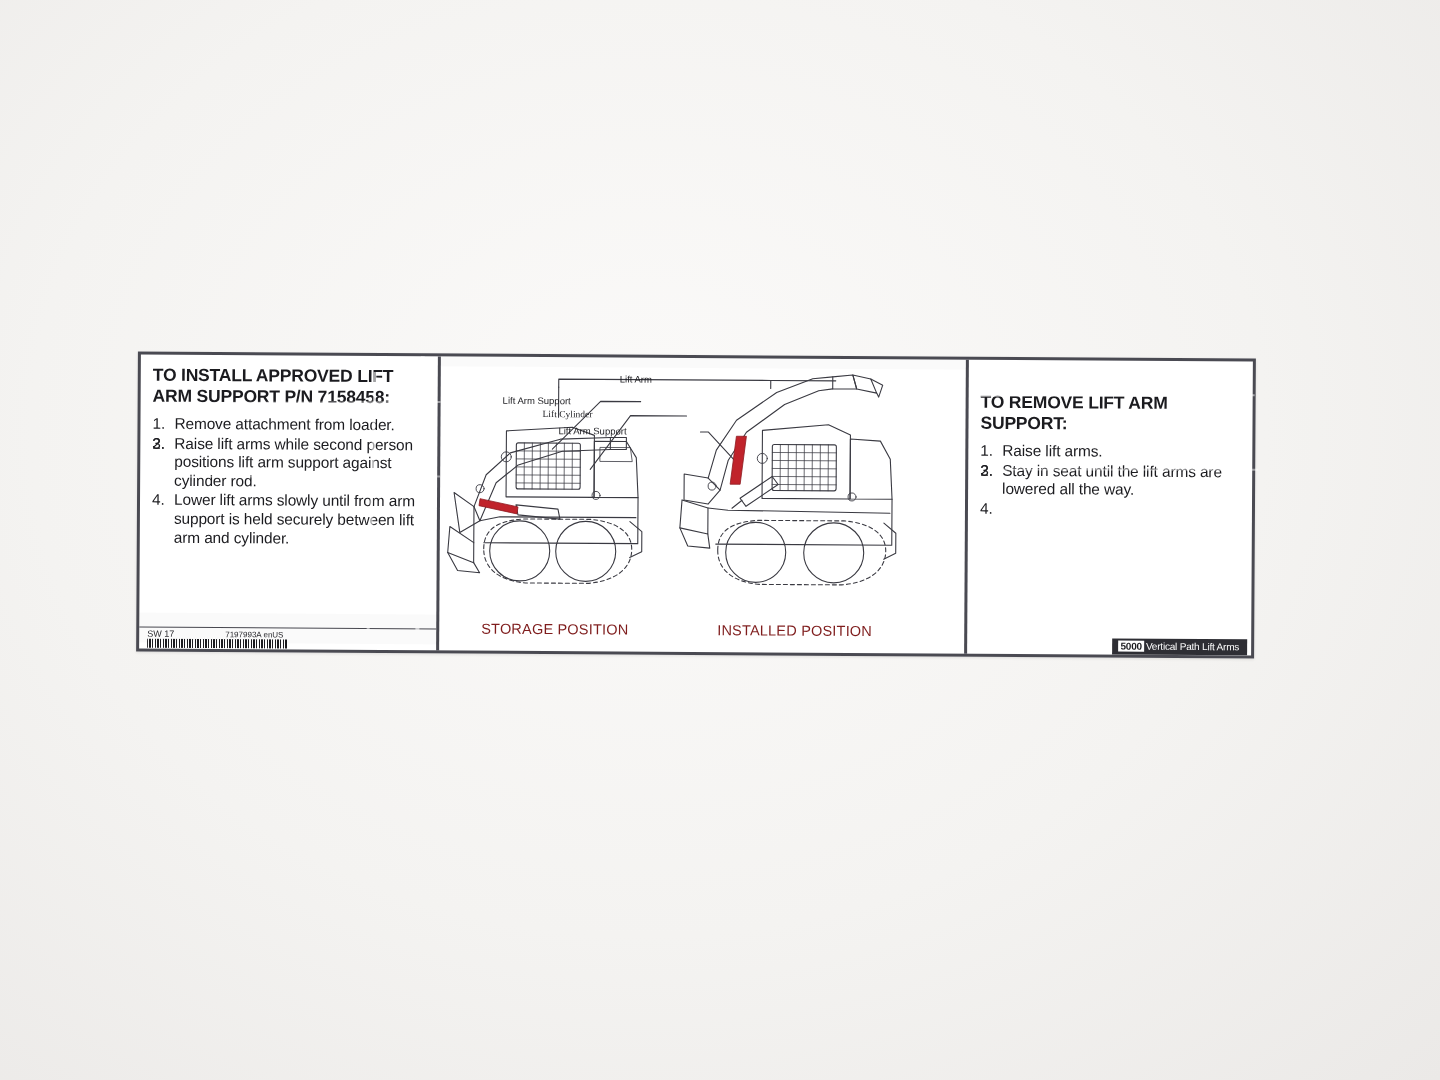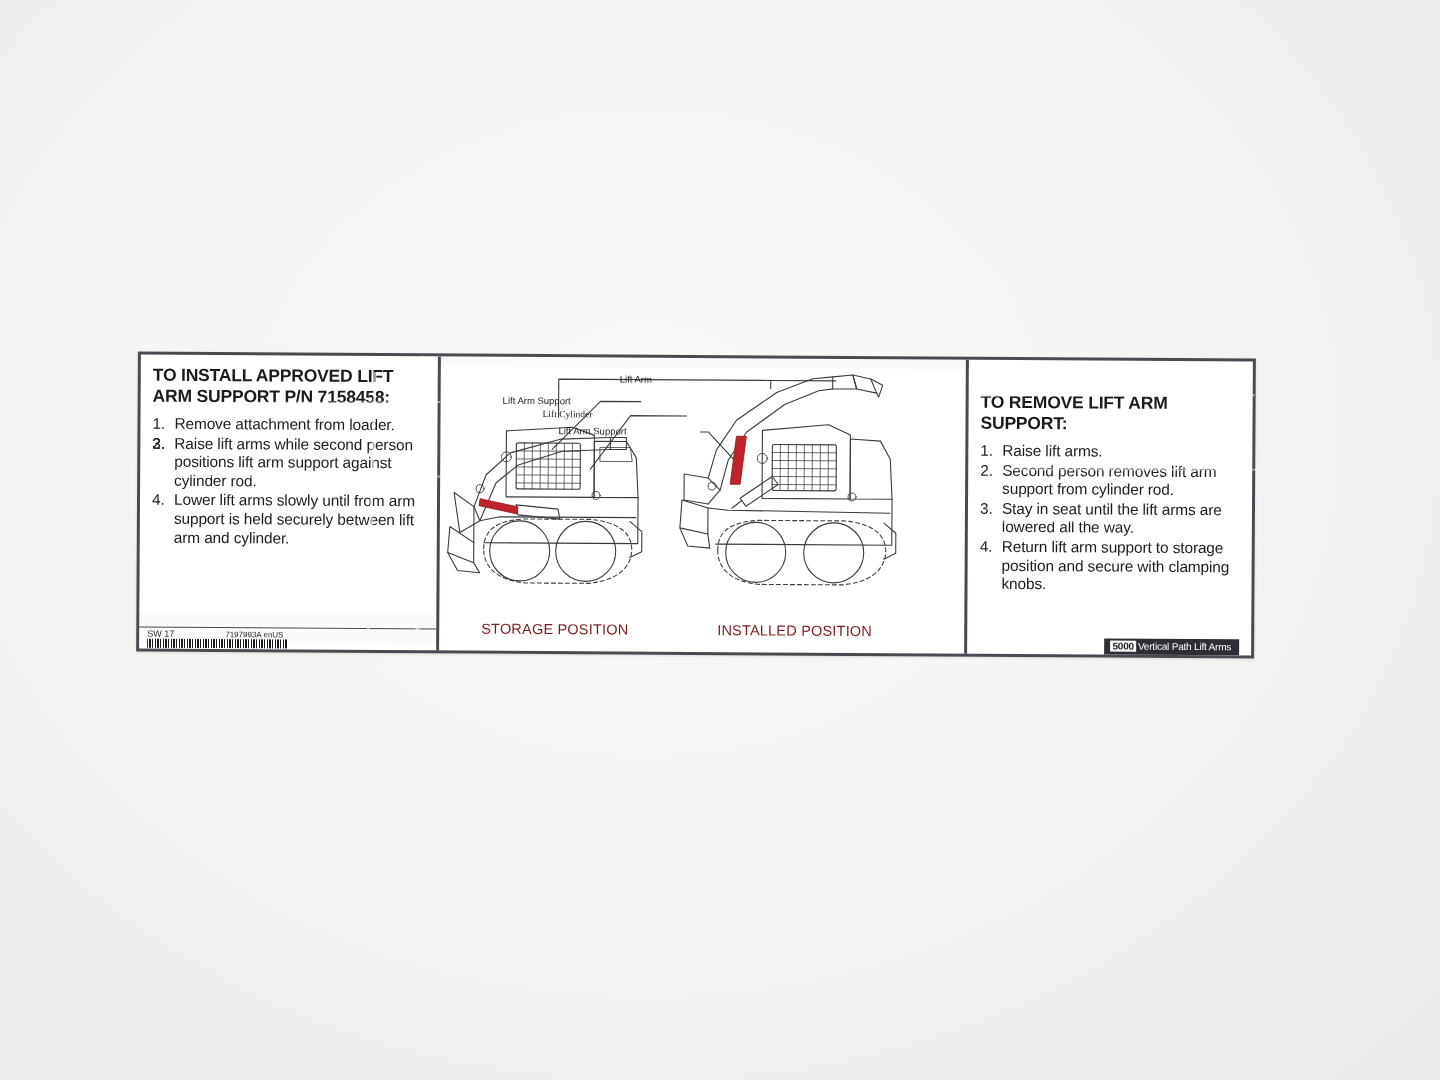--- a/index.html
+++ b/index.html
@@ -110,21 +110,21 @@
       #1b1b1f 2px, #1b1b1f 4px,
       #ffffff 4px, #ffffff 5px,
       #1b1b1f 5px, #1b1b1f 6px,
       #ffffff 6px, #ffffff 8px
     );
   }
 
   
   .footer-right {
     position: absolute;
-    right: 12px;
+    right: 4px;
     bottom: 0;
     height: 16px;
     background: #2e2e34;
     color: #ffffff;
     font-size: 10px;
     line-height: 16px;
     padding: 0 8px 0 6px;
     white-space: nowrap;
     letter-spacing: -0.2px;
   }
@@ -312,29 +312,27 @@
   <div class="panel panel-right">
     <div class="heading heading-right">TO REMOVE LIFT ARM SUPPORT:</div>
 
     <ol class="steps">
       <li>
         <span class="num">1.</span>
         <span>Raise lift arms.</span>
       </li>
       <li>
         <span class="num">2.</span>
-        <span>Second person removes lift arm support from cylinder rod.</span>
       </li>
       <li>
         <span class="num">3.</span>
         <span>Stay in seat until the lift arms are lowered all the way.</span>
       </li>
       <li>
         <span class="num">4.</span>
-        <span>Return lift arm support to storage position and secure with clamping knobs.</span>
       </li>
     </ol>
 
     <div class="footer-right">
       <span class="code">5000</span><span>Vertical Path Lift Arms</span>
     </div>
   </div>
 
   <div class="scratch" style="left:8px;  top:46px;  width:292px; height:2px; transform:rotate(-0.6deg); opacity:.55;"></div>
   <div class="scratch" style="left:4px;  top:120px; width:296px; height:2px; transform:rotate(-0.4deg); opacity:.5;"></div>

